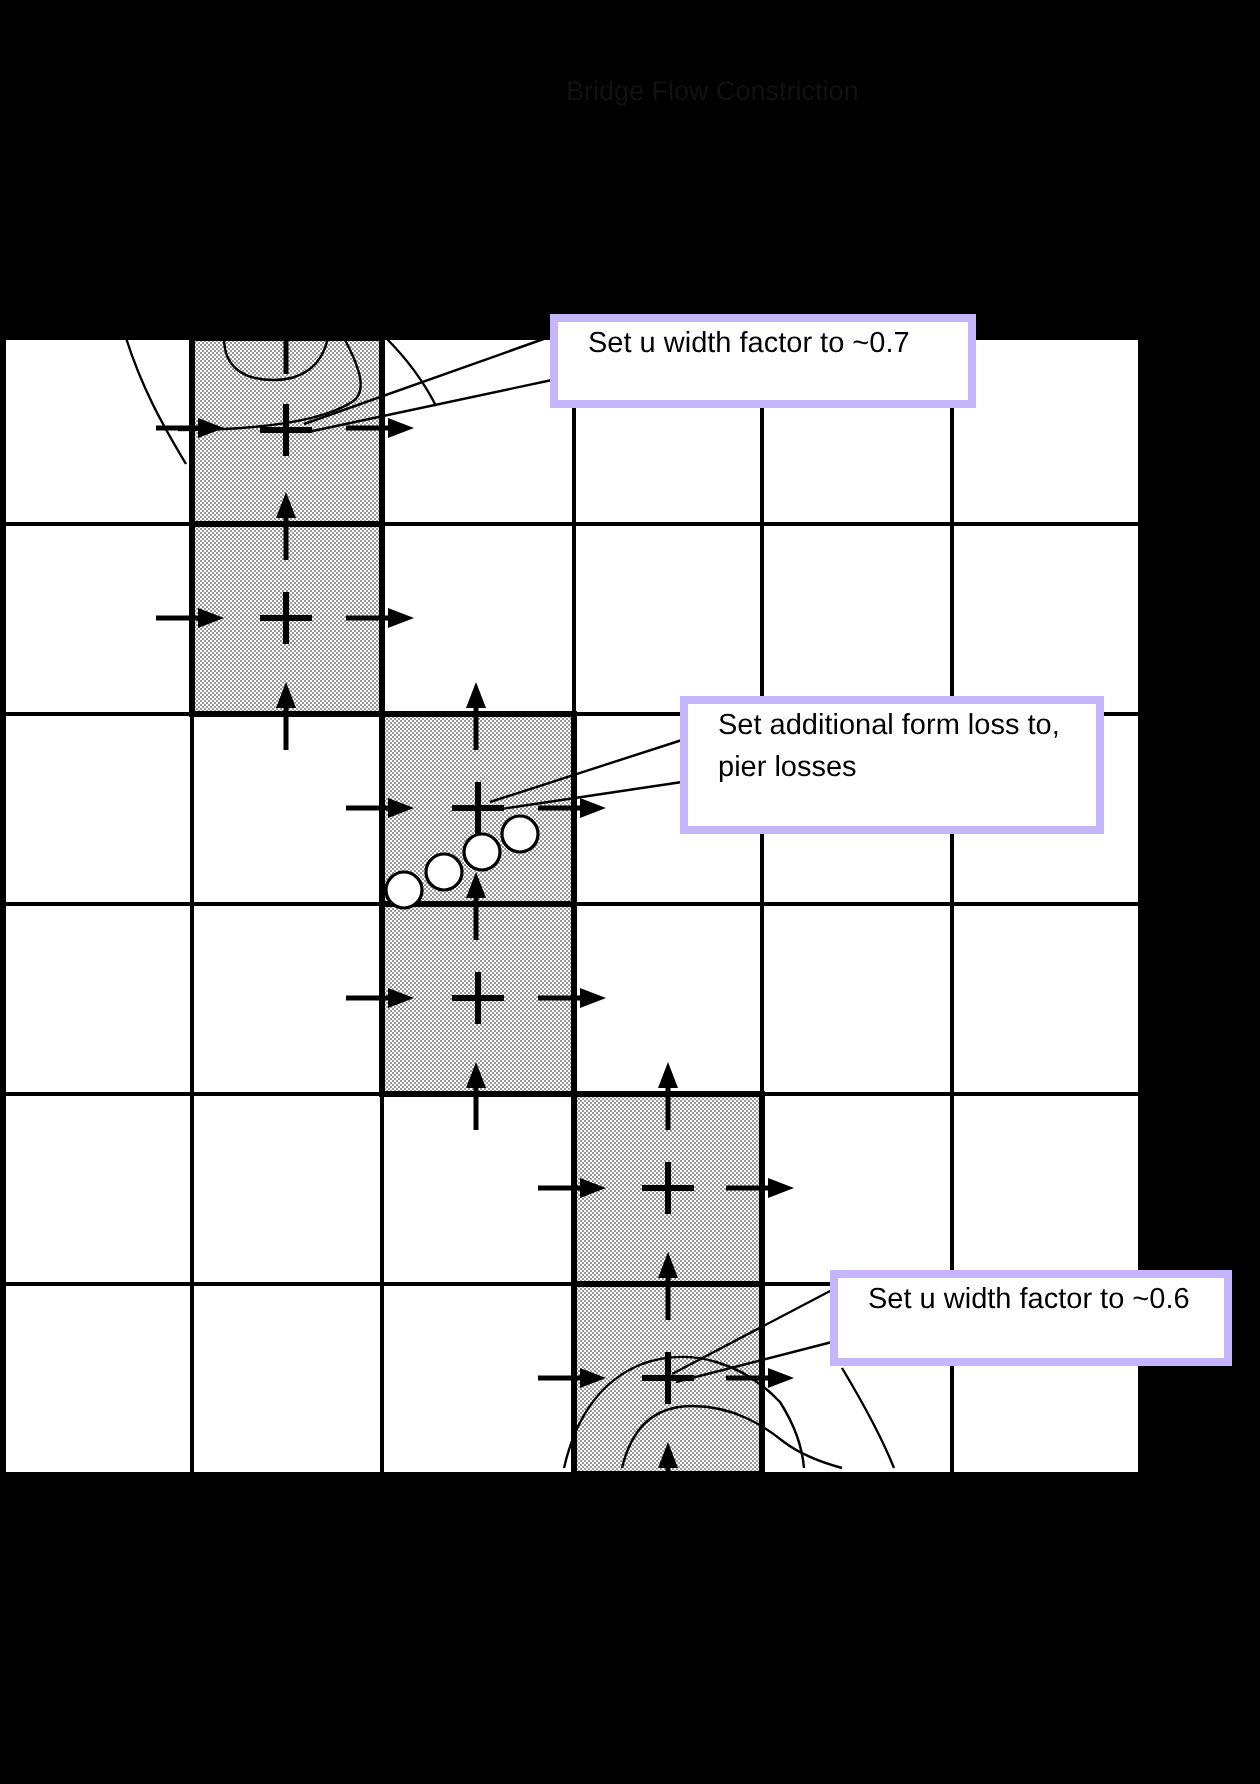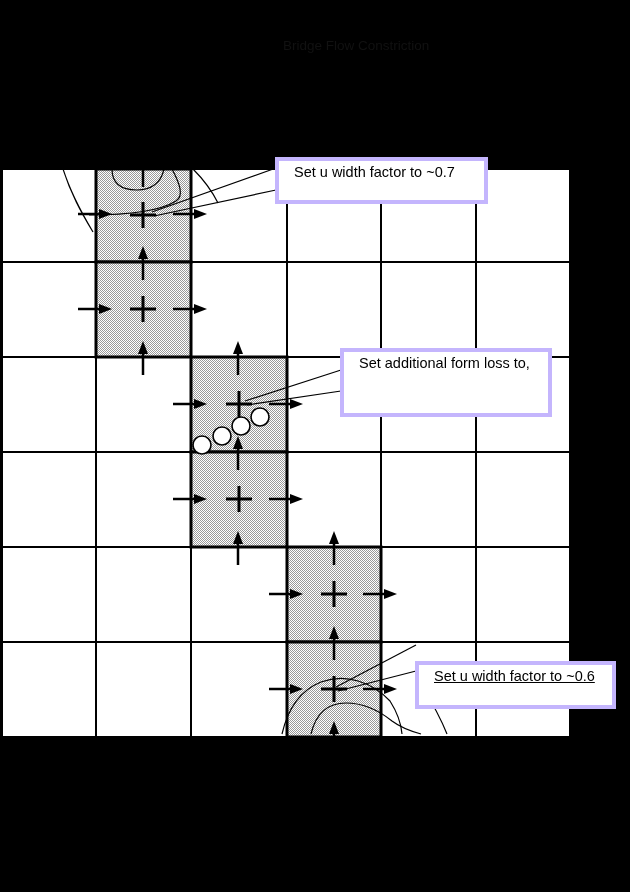--- a/index.html
+++ b/index.html
@@ -122,19 +122,20 @@
     </svg>
 
   <div id="faint-caption" style="color: rgb(17, 17, 17);">Bridge Flow Constriction</div>
 
   <div class="callout" id="callout-top" style="left: 275px; top: 157px; width: 213px; height: 47px;">
     <div class="line">Set u width factor to ~0.7</div>
   </div>
 
   <div class="callout" id="callout-middle" style="left: 340px; top: 348px; width: 212px; height: 69px;">
     <div class="line">Set additional form loss to,</div>
+    <div class="line">pier losses</div>
   </div>
 
-  <div class="callout" id="callout-bottom" style="left: 415px; top: 661px; width: 201px; height: 48px; text-decoration: underline;">
+  <div class="callout" id="callout-bottom" style="left: 415px; top: 635px; width: 201px; height: 48px;">
     <div class="line">Set u width factor to ~0.6</div>
   </div>
 
 </div>
 
 </body></html>

